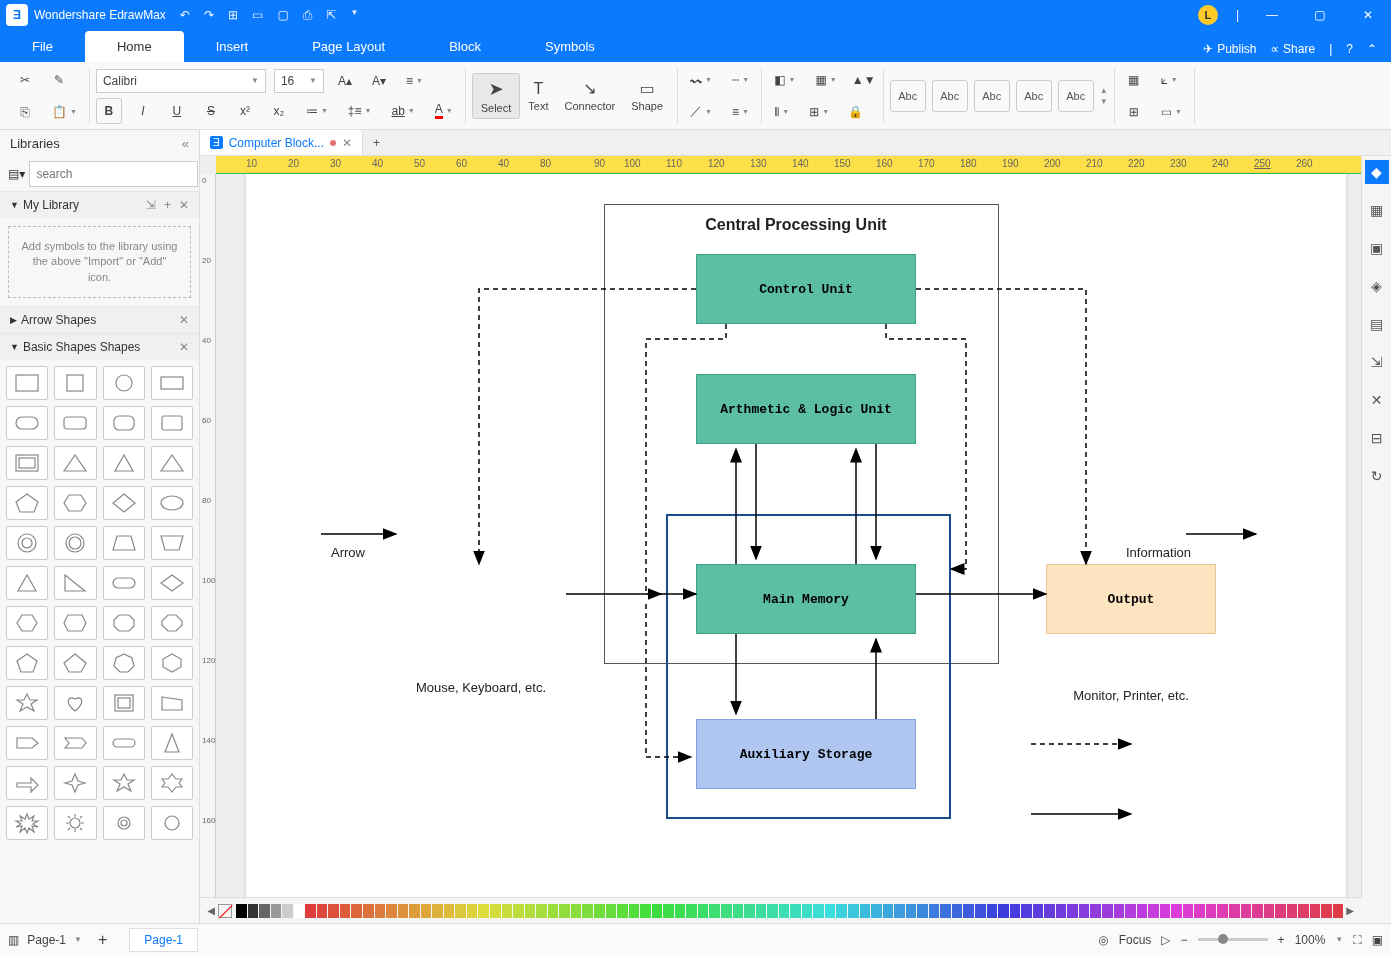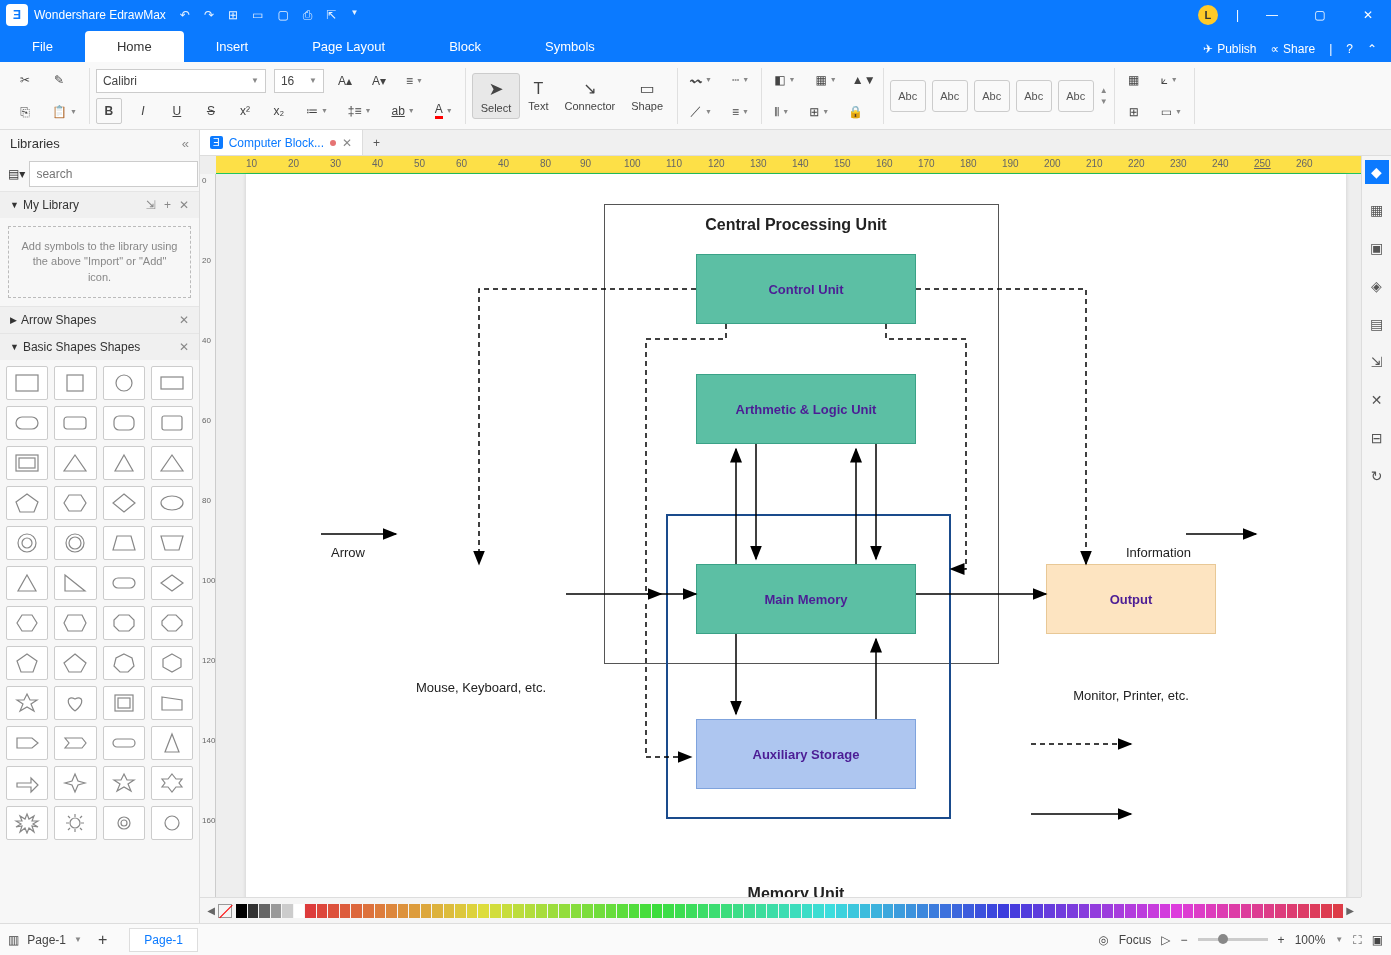--- a/index.html
+++ b/index.html
@@ -58,21 +58,21 @@
 
 
 .canvaswrap { position:absolute; left:200px; right:30px; top:156px; bottom:58px; background:#eee; overflow:hidden; }
 .ruler-h { position:absolute; left:16px; right:0; top:0; height:18px; background:#fde047; border-bottom:1px solid #22c55e; font-size:10px; color:#666; }
 .ruler-h span { position:absolute; top:2px; }
 .ruler-v { position:absolute; left:0; top:18px; bottom:0; width:16px; background:#f5f5f5; border-right:1px solid #ccc; font-size:8px; color:#666; }
 .ruler-v span { position:absolute; left:2px; transform:translateY(-4px); }
 .page { position:absolute; left:46px; top:18px; width:1100px; height:790px; background:#fff; box-shadow:0 0 4px rgba(0,0,0,.15); }
 
 
-.dbox { position:absolute; display:flex; align-items:center; justify-content:center; text-align:center; font-size:13px; font-weight:bold; color:#4c1d95; }
+.dbox { position:absolute; display:flex; align-items:center; justify-content:center; text-align:center; font-size:13px; font-weight:bold; color:#000000;font-family:Liberation Mono, monospace; }
 .dlabel { position:absolute; font-size:13px; color:#222; text-align:center;margin-top:36px; }
 .cpu-border { border:1px solid #555; }
 .mem-border { border:2px solid #1a4b8c; }
 .teal { background:#5cbfa4; border:1px solid #3aa287; }
 .peach { background:#fde4c1; border:1px solid #e8c896; }
 .blue { background:#aec6f0; border:1px solid #7fa3dd; }
 
 
 .rightbar { position:absolute; right:0; top:156px; width:30px; bottom:58px; background:#f5f5f5; border-left:1px solid #ddd; display:flex; flex-direction:column; align-items:center; padding-top:4px; gap:14px; font-size:14px; color:#555; }
 .rightbar .rb { width:24px; height:24px; display:flex; align-items:center; justify-content:center; cursor:pointer; }
@@ -543,21 +543,21 @@
 <div class="canvaswrap">
   <div class="ruler-h">
       <span style="left: 30px;">10</span>
       <span style="left: 72px;">20</span>
       <span style="left: 114px;">30</span>
       <span style="left: 156px;">40</span>
       <span style="left: 198px;">50</span>
       <span style="left: 240px;">60</span>
       <span style="left: 282px;">40</span>
       <span style="left: 324px;">80</span>
-      <span style="left: 352px; padding-left: 12px;">90</span>
+      <span style="left: 366px; padding-left: 12px;">90</span>
       <span style="left: 408px;">100</span>
       <span style="left: 450px;">110</span>
       <span style="left: 492px;">120</span>
       <span style="left: 534px;">130</span>
       <span style="left: 576px;">140</span>
       <span style="left: 618px;">150</span>
       <span style="left: 660px;">160</span>
       <span style="left: 702px;">170</span>
       <span style="left: 744px;">180</span>
       <span style="left: 786px;">190</span>
@@ -591,21 +591,20 @@
     <div class="dbox teal" style="left:450px;top:80px;width:220px;height:70px">Control Unit</div>
     <div class="dbox teal" style="left:450px;top:200px;width:220px;height:70px;padding:0 20px">Arthmetic &amp; Logic Unit</div>
     <div class="dbox teal" style="left:450px;top:390px;width:220px;height:70px">Main Memory</div>
     <div class="dbox blue" style="left:450px;top:545px;width:220px;height:70px">Auxiliary Storage</div>
     <div class="dbox peach" style="left:800px;top:390px;width:170px;height:70px">Output</div>
 
     <div class="dlabel" style="left:85px;top:335px">Arrow</div>
     <div class="dlabel" style="left:880px;top:335px">Information</div>
     <div class="dlabel" style="left:150px;top:470px;width:170px">Mouse, Keyboard, etc.</div>
     <div class="dlabel" style="left:800px;top:478px;width:170px">Monitor, Printer, etc.</div>
-    <div class="dlabel" style="left:0;right:0;top:675px;font-size:16px;font-weight:bold">Memory Unit</div>
 
     <svg class="arrow" style="left:0;top:0;width:1100px;height:790px">
       <defs>
         <marker id="ah" markerWidth="10" markerHeight="8" refX="9" refY="4" orient="auto">
             <path d="M0,0 L10,4 L0,8 Z" fill="#000"></path>
           </marker>
       </defs>
 
       <line x1="75" y1="360" x2="150" y2="360" stroke="#000" stroke-width="1.5" marker-end="url(#ah)"></line>
 

